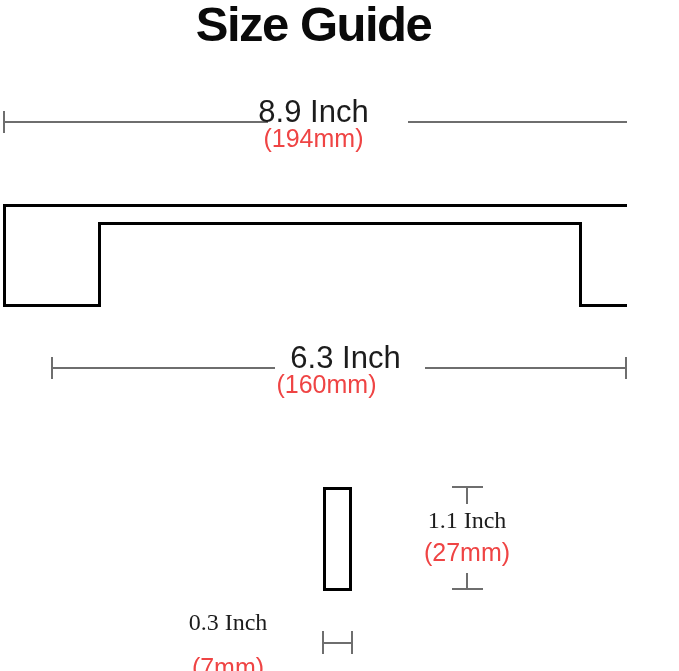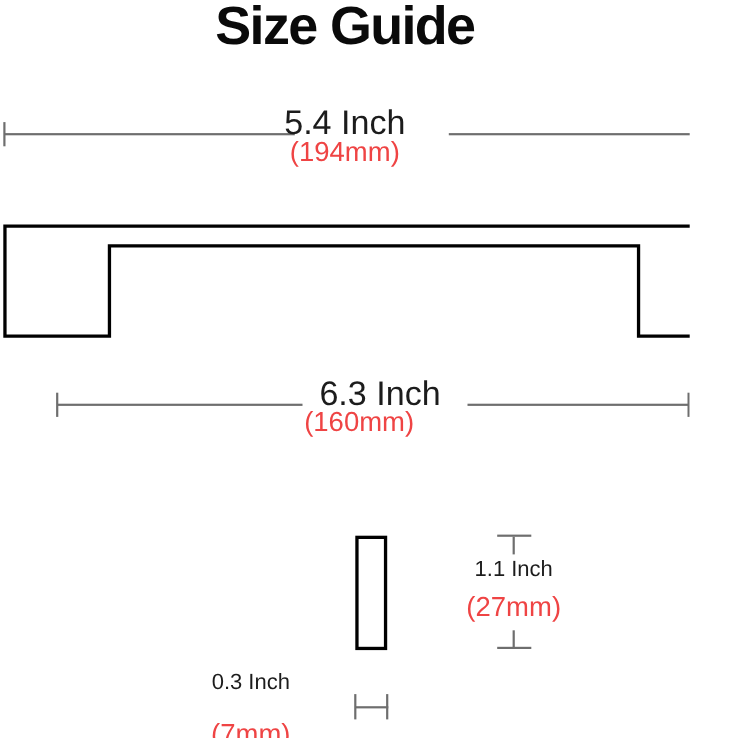--- a/index.html
+++ b/index.html
@@ -74,33 +74,33 @@
     width: 100%;
     text-align: center;
     font-size: 25px;
     color: #ef4444;
     line-height: 1.0;
     white-space: nowrap;
   }
   .dim-label.narrow, .dim-sub.narrow {
     width: 160px;
   }
-  .dim-label.side-size { font-size: 20px; }
+  .dim-label.side-size { font-size: 24px; font-family: Liberation Serif, serif; }
 </style>
 </head>
 <body>
 
 <div class="canvas">
 
   <h1 class="title">Size Guide</h1>
 
   <div>
     <div class="vtick" style="left:3px;  top:111px;"></div>
     <div class="hline" style="left:4px;  top:121px; width:264px;"></div>
-    <div class="dim-label" style="top:96px;">5.4 Inch</div>
+    <div class="dim-label" style="top:96px;">8.9 Inch</div>
     <div class="dim-sub" style="top:126px;">(194mm)</div>
     <div class="hline" style="left:408px; top:121px; width:267px;"></div>
     <div class="vtick" style="left:674px; top:111px;"></div>
   </div>
 
   <svg class="shape-layer" viewBox="0 0 679 671">
     <path d="M 4.5 205.5 L 675.5 205.5 L 675.5 305.5 L 580.5 305.5 L 580.5 223.5 L 99.5 223.5 L 99.5 305.5 L 4.5 305.5 Z" fill="#ffffff" stroke="#000000" stroke-width="3"></path>
     <rect x="324.5" y="488.5" width="26" height="101" fill="#ffffff" stroke="#000000" stroke-width="3"></rect>
   </svg>
 

